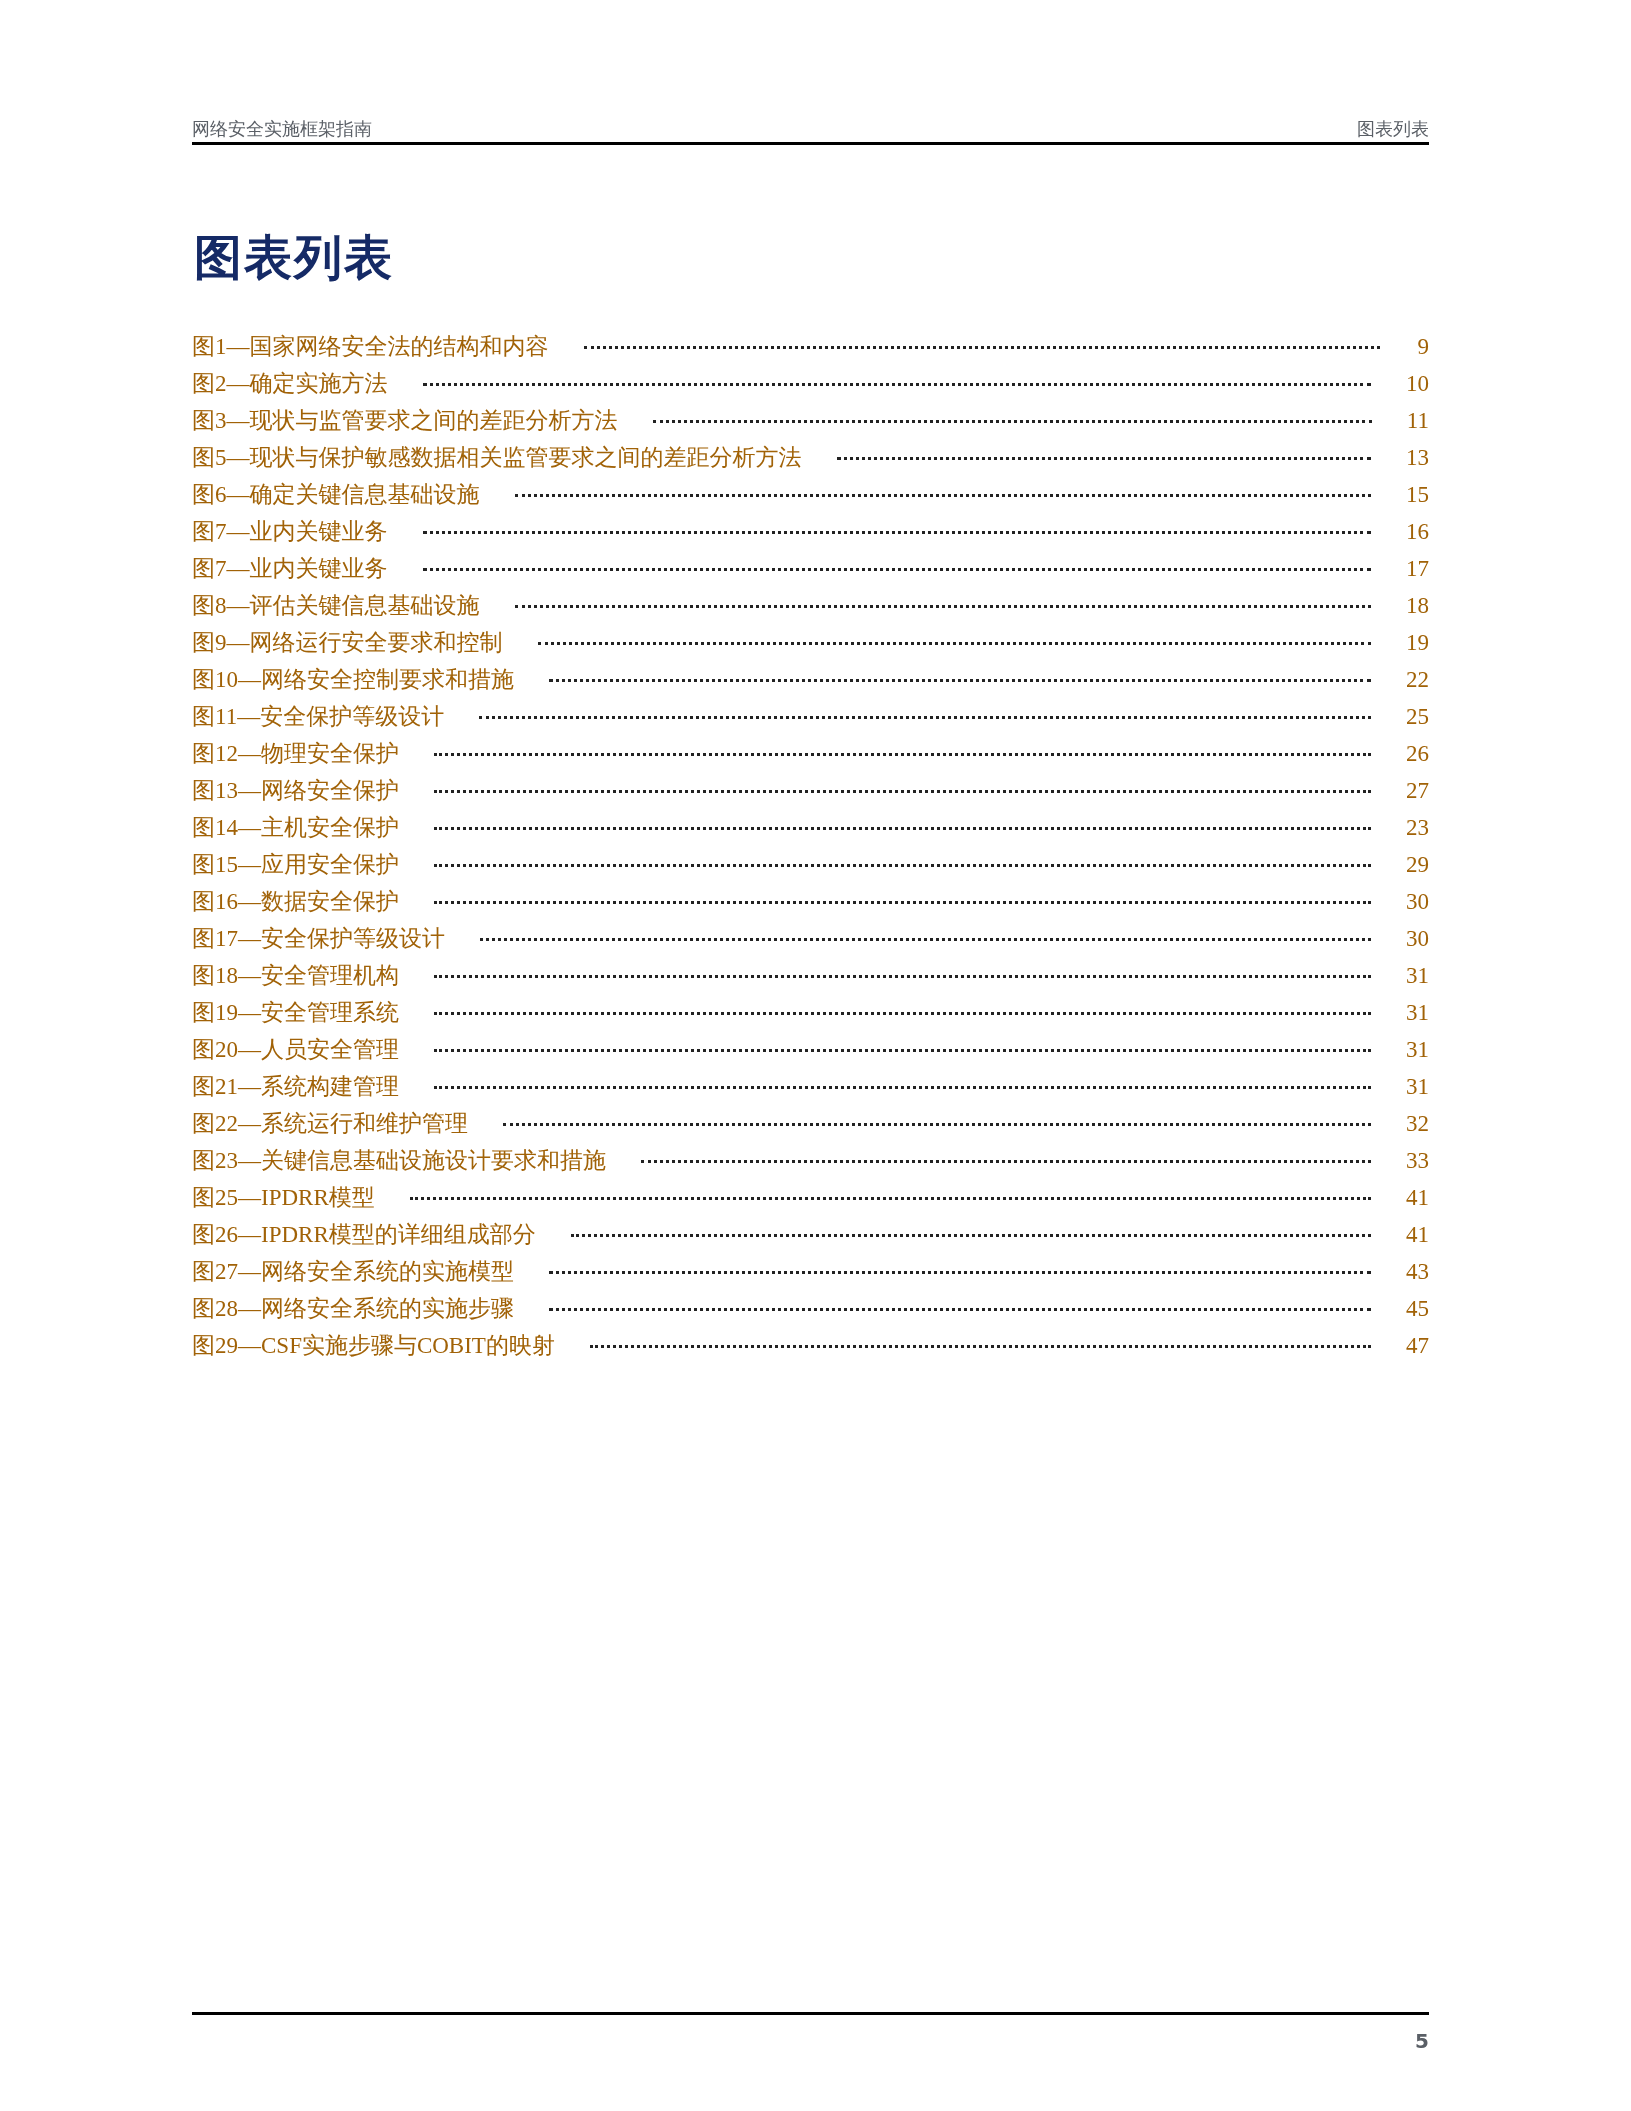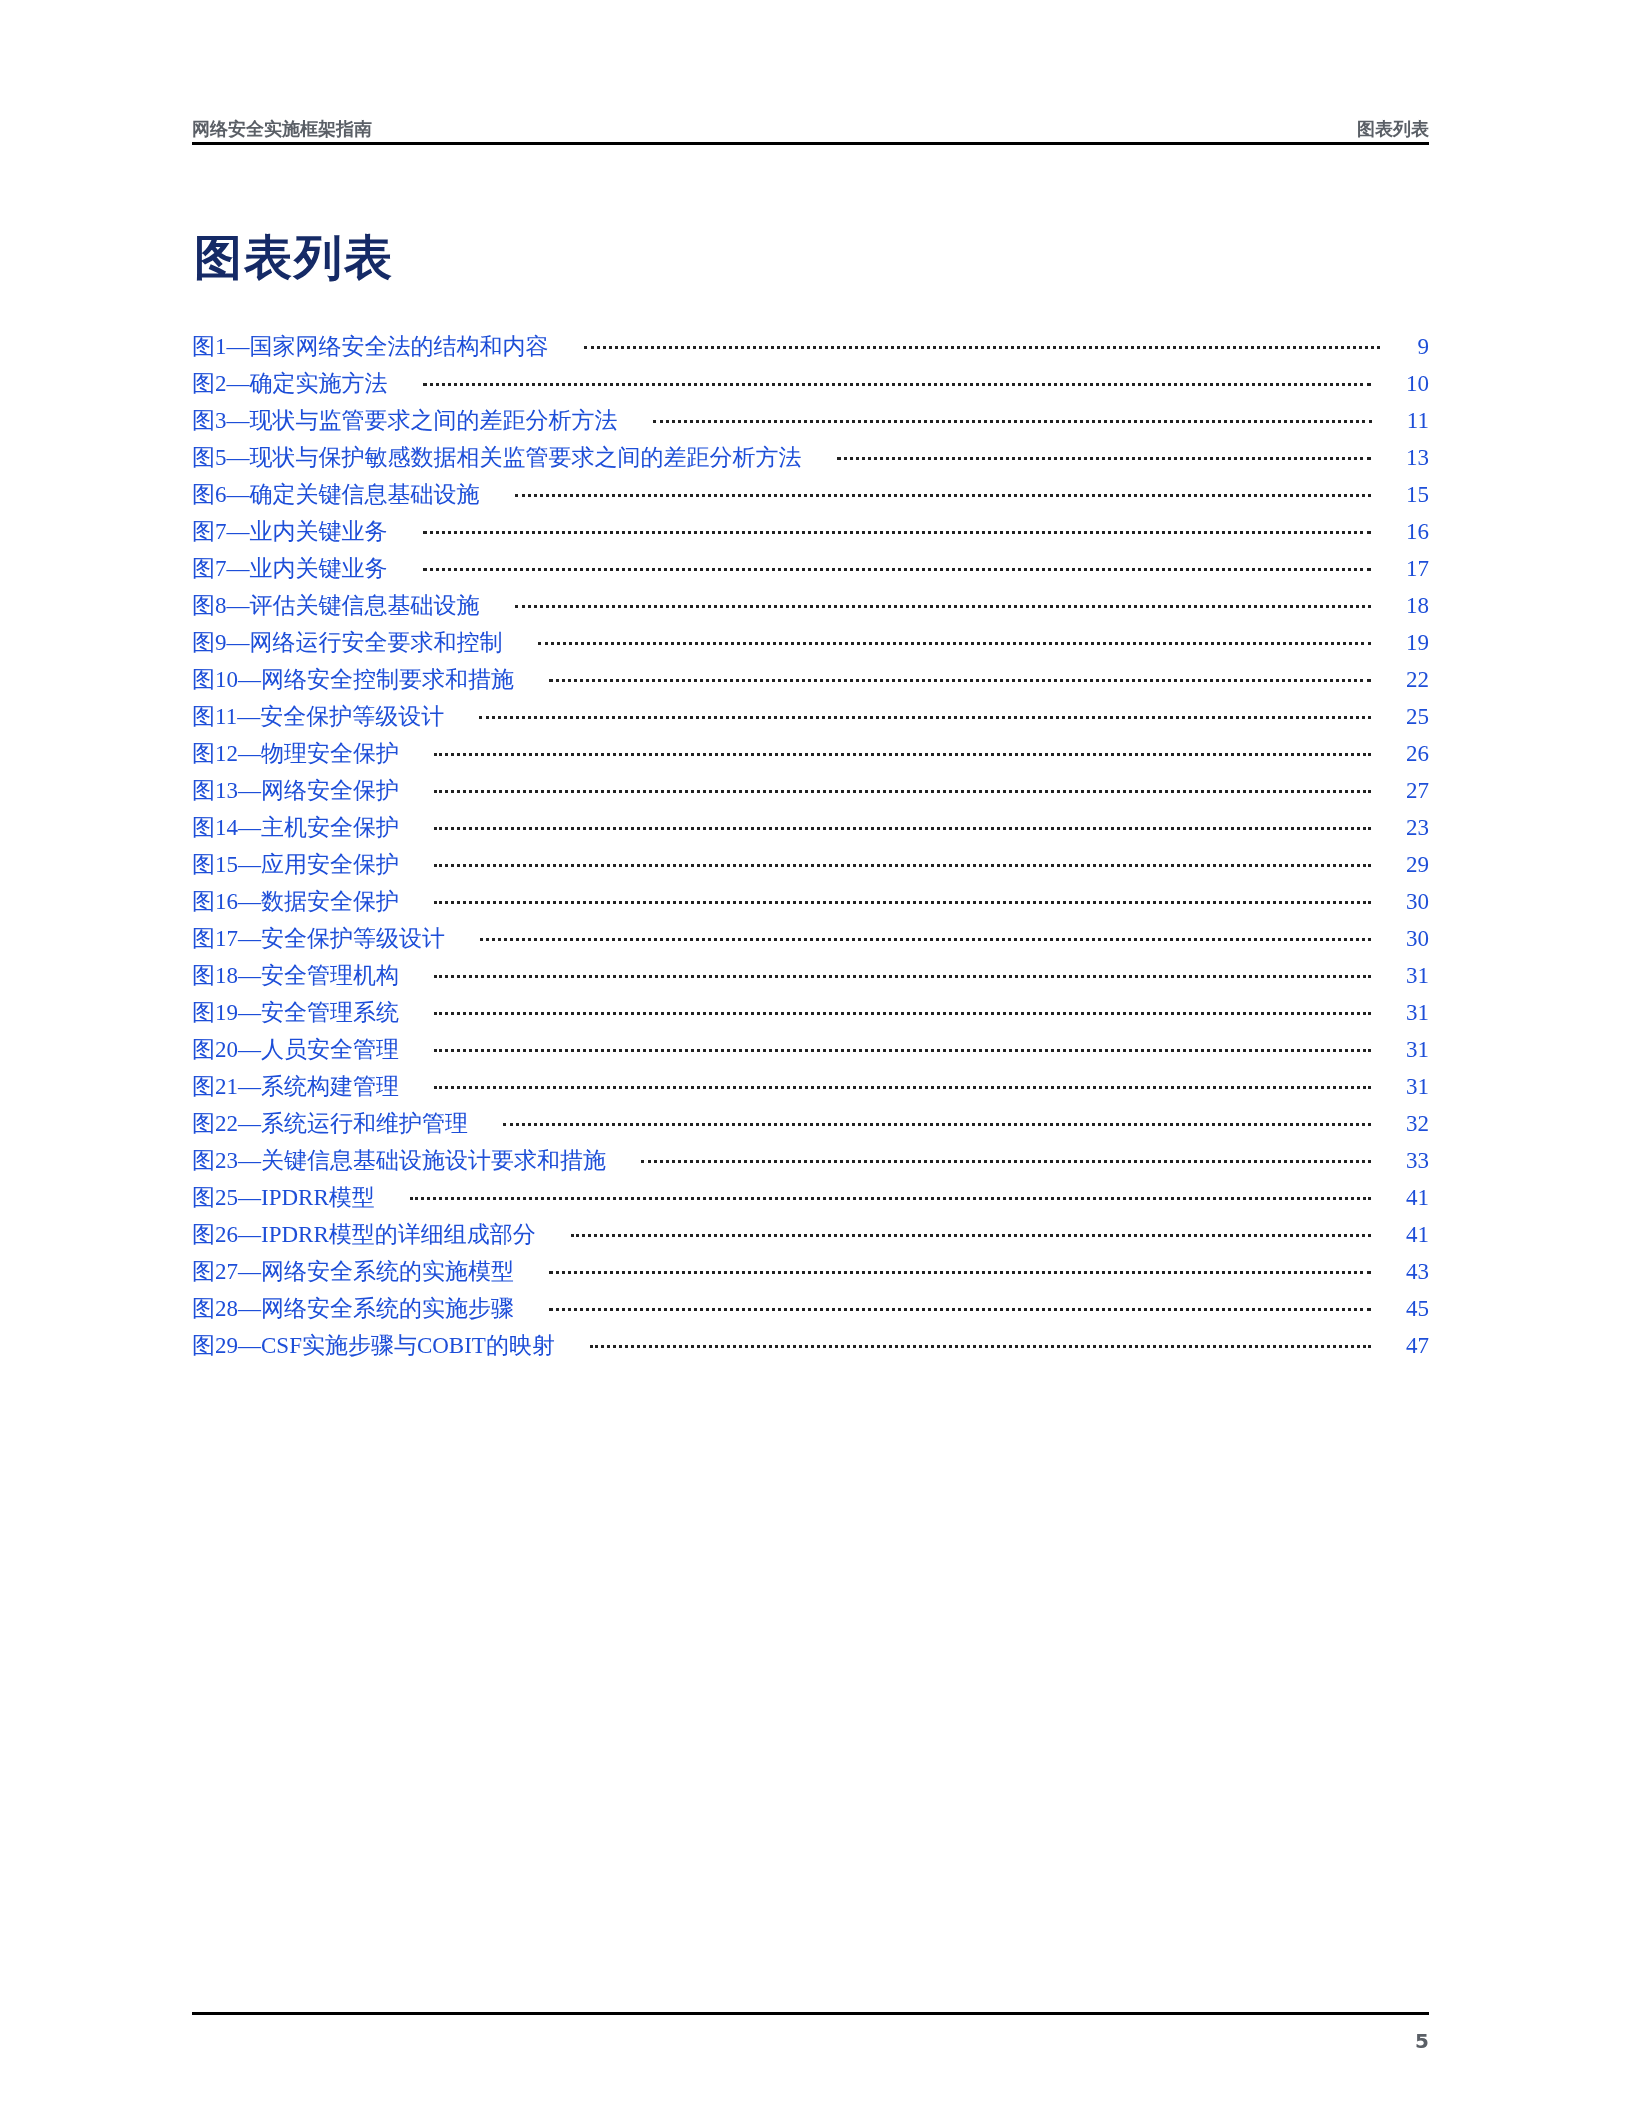--- a/index.html
+++ b/index.html
@@ -22,21 +22,21 @@
       width: 1237px;
       height: 28px;
       display: flex;
       justify-content: space-between;
       align-items: flex-end;
       border-bottom: 3px solid #000000;
       padding-bottom: 2px;
     }
     .running-header span {
       font-family: "DejaVu Sans", "Liberation Sans", sans-serif;
-      font-weight: bold;
+      font-weight: normal;
       font-size: 18px;
       color: #5a5f66;
       letter-spacing: 0px;
       line-height: 22px;
     }
     .page-title {
       position: absolute;
       left: 194px;
       top: 228px;
       margin: 0;
@@ -56,21 +56,21 @@
       padding: 0;
       list-style: none;
     }
     .figure-item {
       display: flex;
       align-items: baseline;
       height: 37px;
       line-height: 30px;
       font-size: 23px;
       font-family: "Liberation Serif", "DejaVu Serif", serif;
-      color: #1d4ed8;
+      color: #a16207;
       gap: 32px;
     }
     .figure-title {
       white-space: nowrap;
       flex: 0 0 auto;
     }
     .leader {
       flex: 1 1 auto;
       margin: 0 3px;
       border-bottom: 3px dotted #222222;

